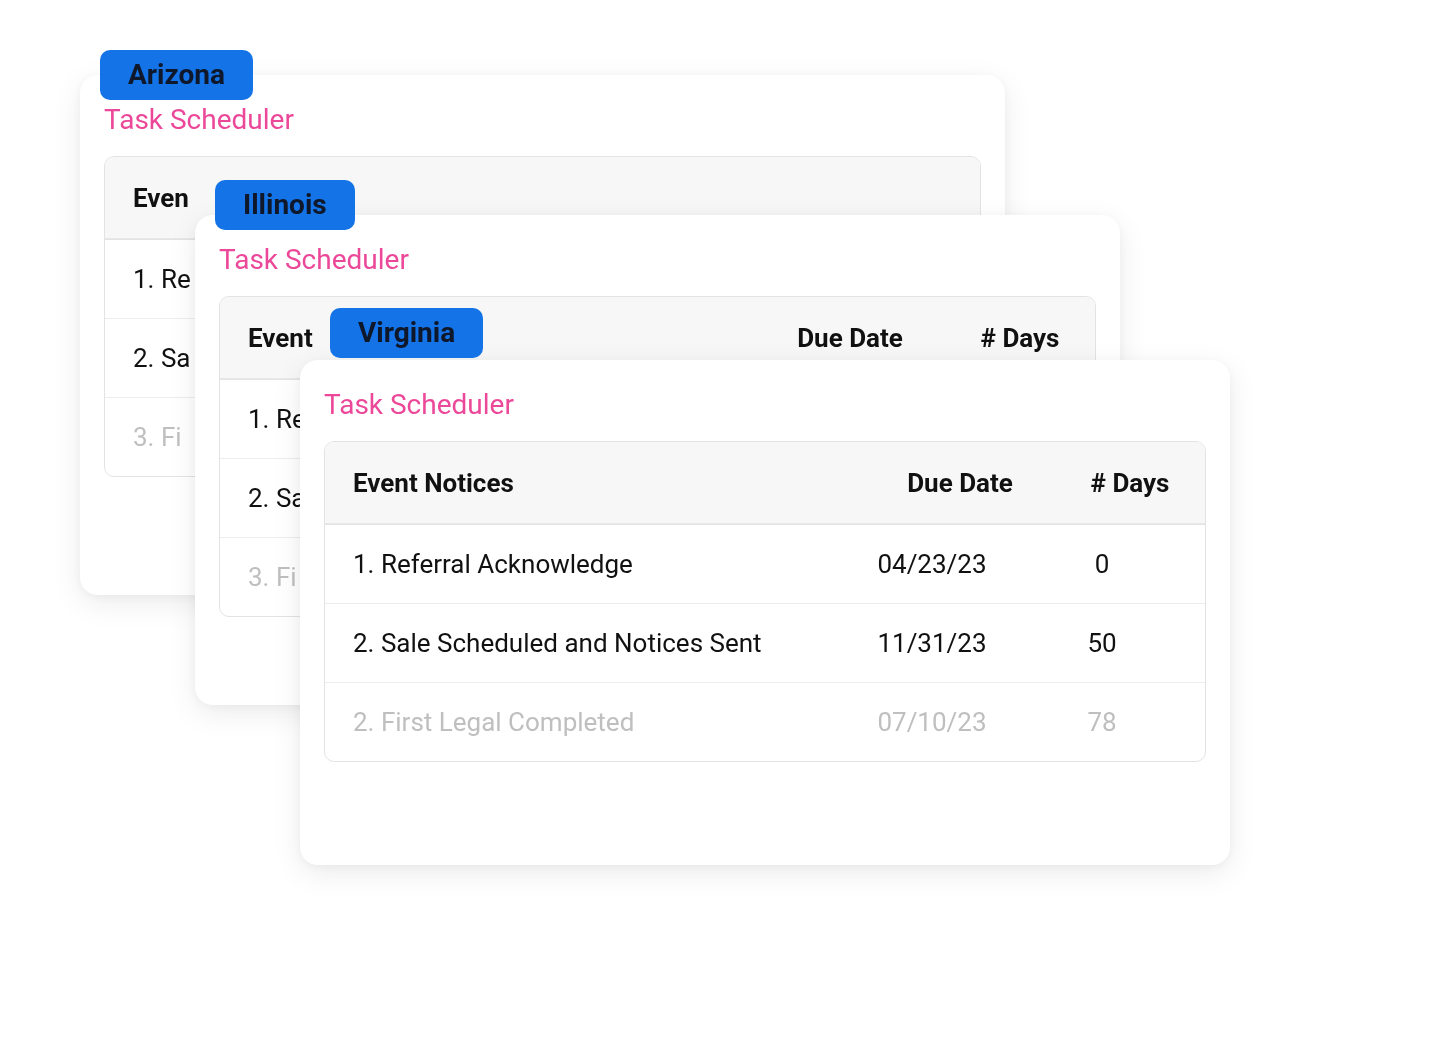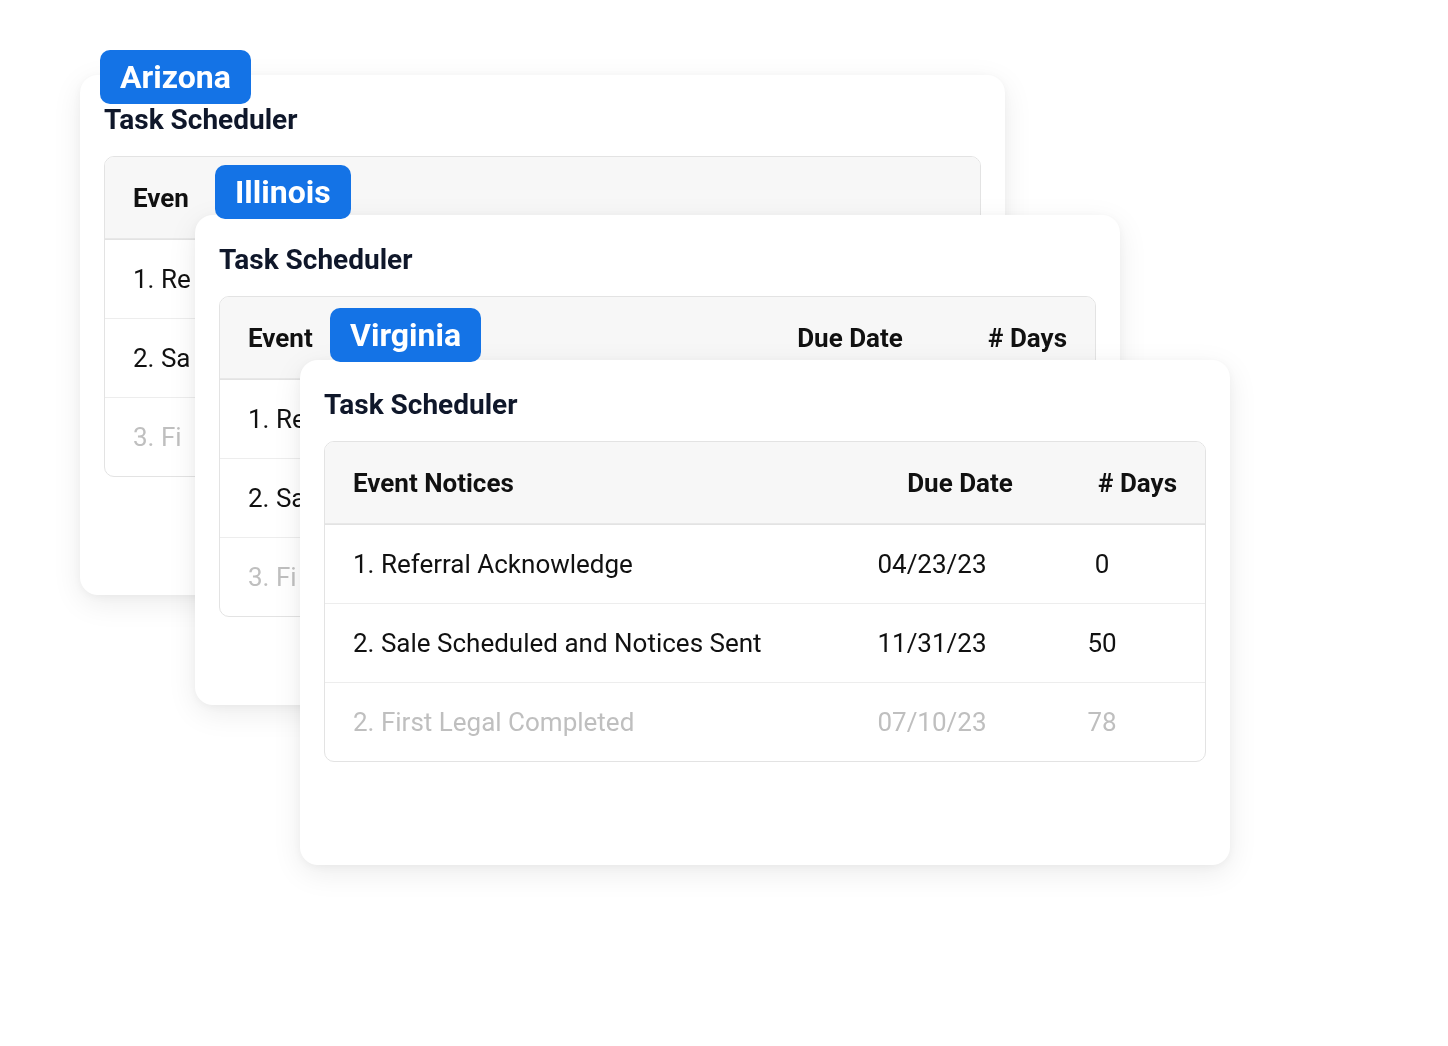--- a/index.html
+++ b/index.html
@@ -23,36 +23,36 @@
     box-shadow: 0 8px 30px rgba(0,0,0,0.08), 0 2px 8px rgba(0,0,0,0.04);
     overflow: hidden;
   }
   .card-a { left: 80px; top: 75px; width: 925px; height: 520px; }
   .card-b { left: 195px; top: 215px; width: 925px; height: 490px; }
   .card-c { left: 300px; top: 360px; width: 930px; height: 505px; }
 
   .tag {
     position: absolute;
     background: #1473E6;
-    color: #ffffff;
+    color: #0f172a;
     font-weight: 700;
-    font-size: 32px;
-    padding: 8px 20px;
+    font-size: 28px;
+    padding: 8px 28px;
     border-radius: 10px;
     line-height: 1.2;
     z-index: 40;
   }
   .tag-a { left: 100px; top: 50px; }
-  .tag-b { left: 215px; top: 165px; }
+  .tag-b { left: 215px; top: 180px; }
   .tag-c { left: 330px; top: 308px; }
 
   .title {
     font-size: 28px;
-    font-weight: 700;
-    color: #0f172a;
+    font-weight: 400;
+    color: #ec4899;
     padding: 28px 24px 20px 24px;
   }
 
   .table {
     width: calc(100% - 48px);
     margin: 0 24px;
     border: 1px solid #e3e3e3;
     border-radius: 10px;
     overflow: hidden;
   }
@@ -63,21 +63,21 @@
     box-shadow: inset 0 -1px 0 #e8e8e8;
   }
   .th {
     font-size: 26px;
     font-weight: 700;
     color: #111;
     padding: 26px 28px;
   }
   .col-event { flex: 1 1 auto; }
   .col-due { width: 190px; text-align: center; }
-  .col-days { width: 150px; text-align: right; }
+  .col-days { width: 150px; text-align: center; }
 
   .row {
     display: flex;
     align-items: center;
     border-bottom: 1px solid #ededed;
     padding: 24px 28px;
   }
   .row:last-child { border-bottom: none; }
   .cell { font-size: 26px; color: #111; }
   .cell.col-days { text-align: center; }

